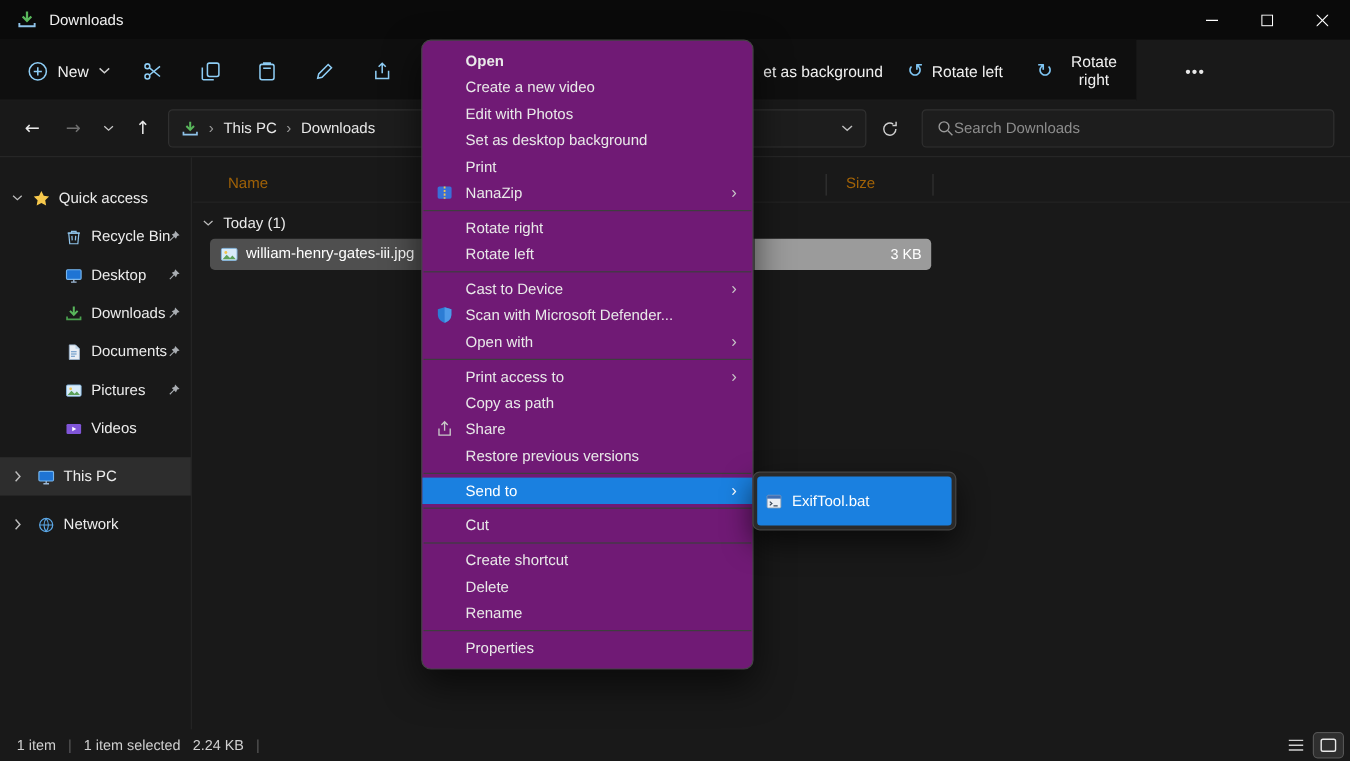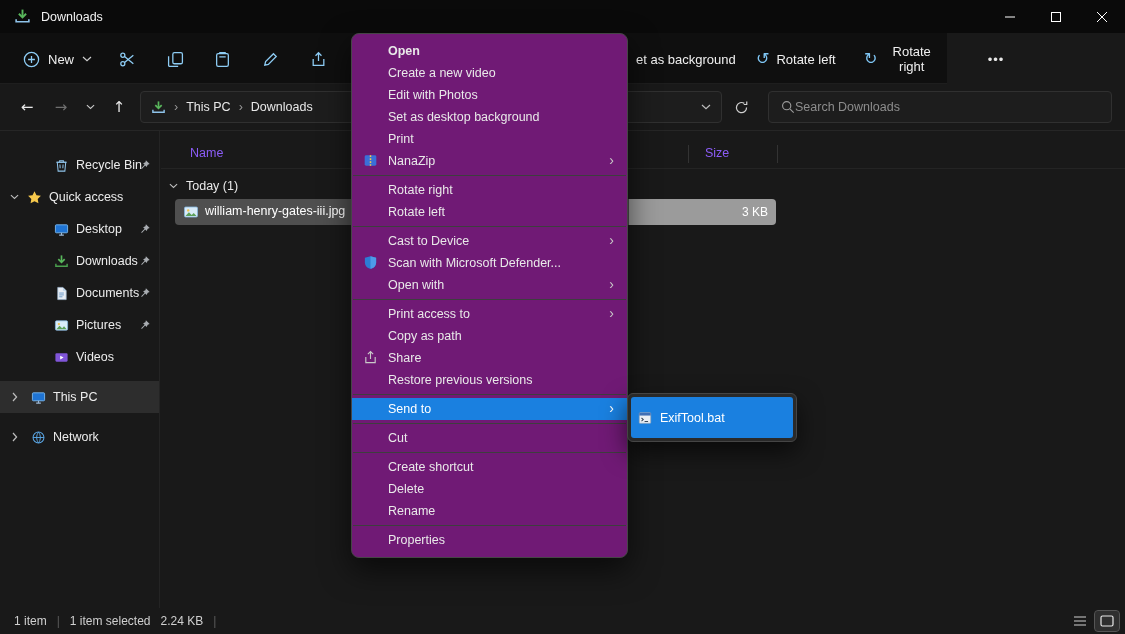--- a/index.html
+++ b/index.html
@@ -44,21 +44,21 @@
   .side-row .slabel{position:absolute;white-space:nowrap;}
   .row-qa .sic{left:27px;} .row-qa .slabel{left:49px;}
   .row-child .sic{left:54px;} .row-child .slabel{left:76px;}
   .row-child .pin{position:absolute;right:8px;display:flex;}
   .row-root .tw{left:12px;} .row-root .sic{left:31px;} .row-root .slabel{left:53px;}
   .side-row.selected{background:#2d2d2d;}
   .mt8{margin-top:8px;}
 
   
   .main{position:absolute;left:161px;top:131px;right:0;bottom:26px;}
-  .col-headers{position:absolute;top:10px;left:0;right:0;height:28px;border-bottom:1px solid #242424;color:#8b5cf6;font-size:12.5px;}
+  .col-headers{position:absolute;top:10px;left:0;right:0;height:28px;border-bottom:1px solid #242424;color:#a16207;font-size:12.5px;}
   .col-name{position:absolute;left:29px;top:5px;}
   .col-size{position:absolute;left:544px;top:5px;}
   .col-div{position:absolute;top:4px;width:1px;height:18px;background:#333;}
   .group-row{position:absolute;top:44px;left:8px;display:flex;align-items:center;gap:8px;color:#eaeaea;font-size:12.5px;height:22px;}
   .group-row .tw{color:#bdbdbd;display:flex;}
   .file-row{position:absolute;top:68px;left:0;right:0;height:26px;}
   .sel-a{position:absolute;left:14px;top:0;width:454px;height:26px;background:#4f4f4f;border-radius:4px 0 0 4px;}
   .sel-b{position:absolute;left:468px;top:0;width:147px;height:26px;background:#9b9b9b;border-radius:0 4px 4px 0;display:flex;align-items:center;justify-content:flex-end;padding-right:8px;}
   .size-text{color:#fff;font-size:12px;}
   .fic{position:absolute;left:22px;top:5px;display:flex;}
@@ -230,47 +230,47 @@
             <path d="M10.2 10.2L14.5 14.5"></path>
           </svg>
         </span>
       <span class="search-placeholder">Search Downloads</span>
     </div>
   </div>
 
   <div class="content-line"></div>
 
   <nav class="sidebar">
+    <div class="side-row row-qa">
+      <span class="tw">
+          <svg width="9" height="6" viewBox="0 0 10 6">
+            <path d="M1 1l4 3.6L9 1" fill="none" stroke="currentColor" stroke-width="1.2"></path>
+          </svg>
+        </span>
+      <span class="sic">
+          <svg width="15" height="15" viewBox="0 0 16 16">
+            <path d="M8 1.2l2.1 4.3 4.7.7-3.4 3.3.8 4.7L8 12l-4.2 2.2.8-4.7L1.2 6.2l4.7-.7z" fill="#f6c84c"></path>
+          </svg>
+        </span>
+      <span class="slabel">Quick access</span>
+    </div>
     <div class="side-row row-child">
       <span class="sic">
           <svg width="15" height="15" viewBox="0 0 16 16" fill="none" stroke="#8fc3ea" stroke-width="1.1">
             <path d="M3.5 4.5h9L11.6 14H4.4z"></path>
             <path d="M2.5 4.5h11M6 4.5V3h4v1.5"></path>
             <path d="M6.3 7l.3 4M9.7 7l-.3 4"></path>
           </svg>
         </span>
       <span class="slabel">Recycle Bin</span>
       <span class="pin">
           <svg width="12" height="12" viewBox="0 0 16 16">
             <path d="M9.2 1.8l5 5-2.6.7-1.4 3.1-2-2-4.4 4.6-.9-.9L7.5 7.8l-2-2 3.1-1.4z" fill="#a9adb2"></path>
           </svg>
         </span>
-    </div>
-    <div class="side-row row-qa">
-      <span class="tw">
-          <svg width="9" height="6" viewBox="0 0 10 6">
-            <path d="M1 1l4 3.6L9 1" fill="none" stroke="currentColor" stroke-width="1.2"></path>
-          </svg>
-        </span>
-      <span class="sic">
-          <svg width="15" height="15" viewBox="0 0 16 16">
-            <path d="M8 1.2l2.1 4.3 4.7.7-3.4 3.3.8 4.7L8 12l-4.2 2.2.8-4.7L1.2 6.2l4.7-.7z" fill="#f6c84c"></path>
-          </svg>
-        </span>
-      <span class="slabel">Quick access</span>
     </div>
     <div class="side-row row-child">
       <span class="sic">
           <svg width="15" height="15" viewBox="0 0 16 16">
             <rect x="1.5" y="3" width="13" height="8.5" rx="1" fill="#1f74d4" stroke="#77b5ec" stroke-width="1"></rect>
             <path d="M5.5 14h5M8 11.5V14" stroke="#9db9d6" stroke-width="1.2"></path>
           </svg>
         </span>
       <span class="slabel">Desktop</span>
       <span class="pin">

